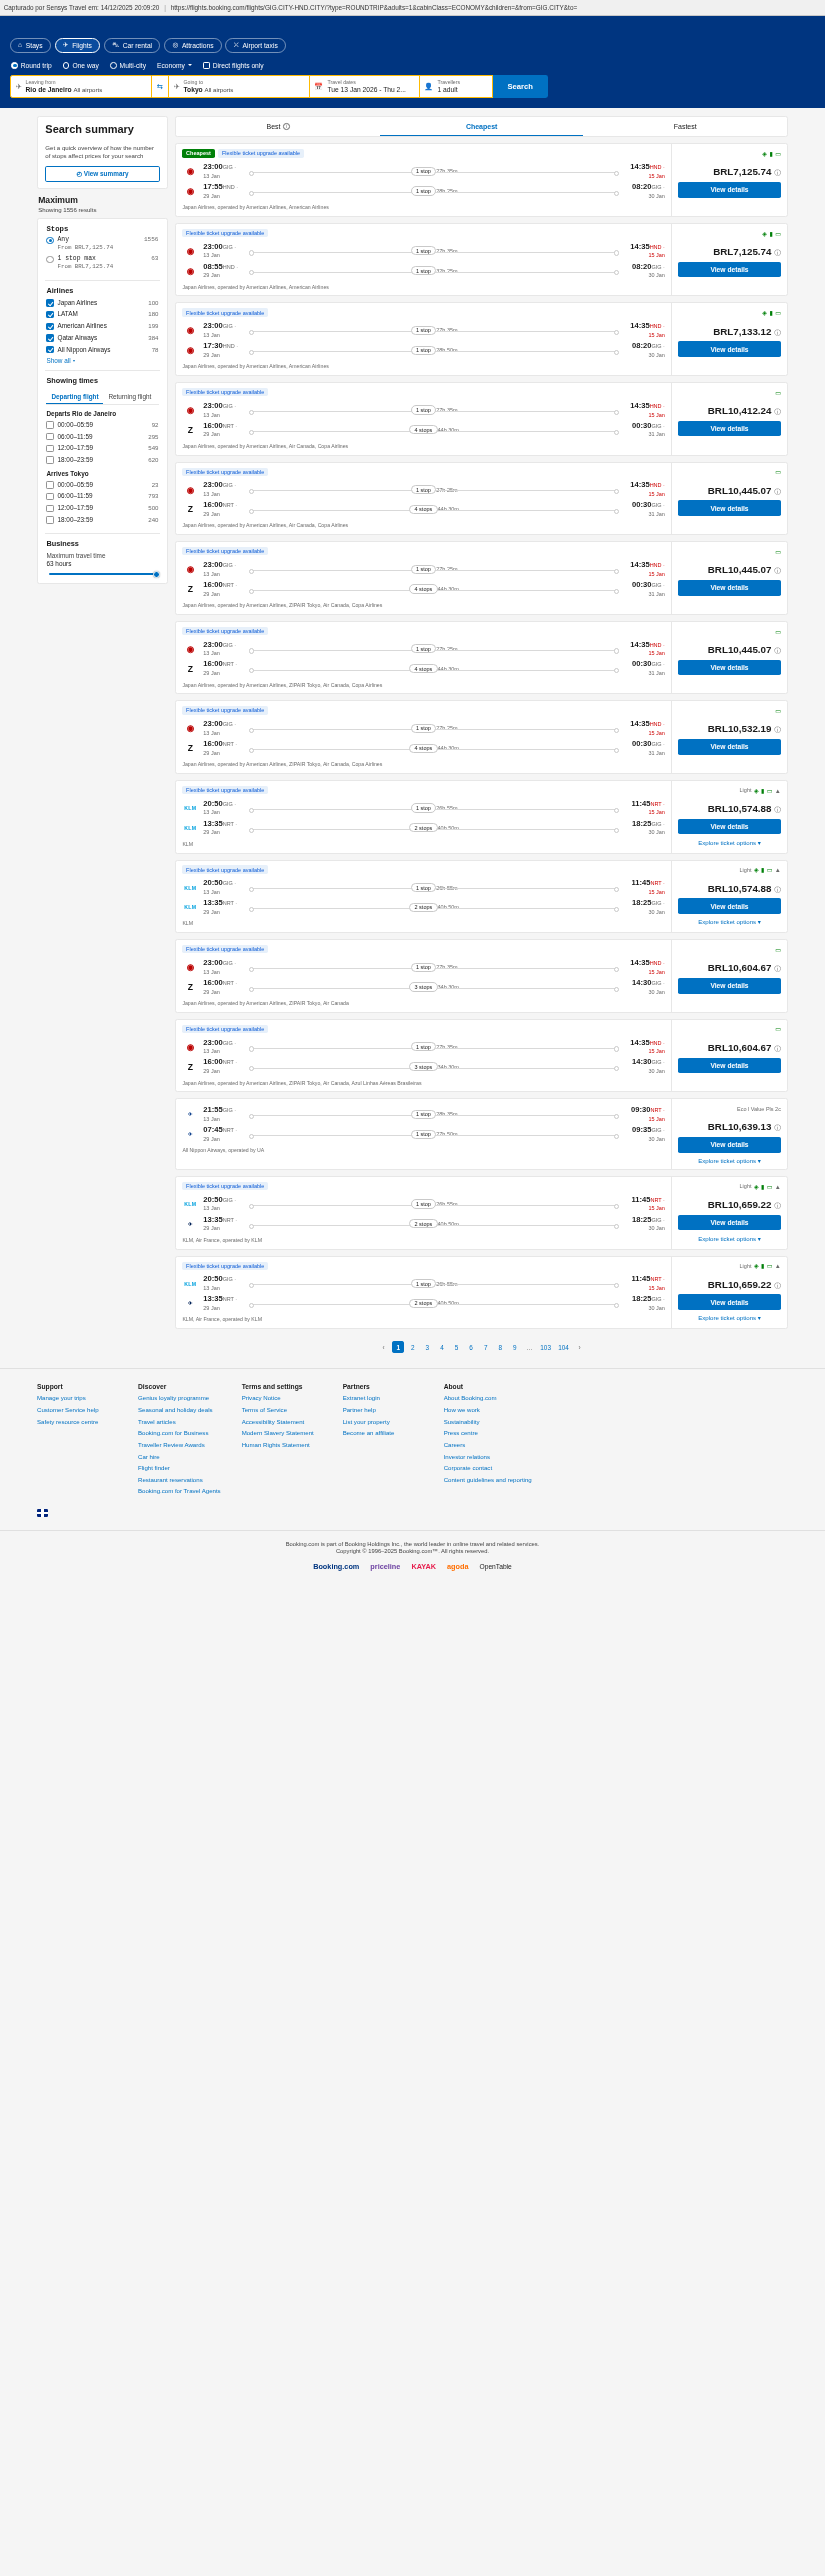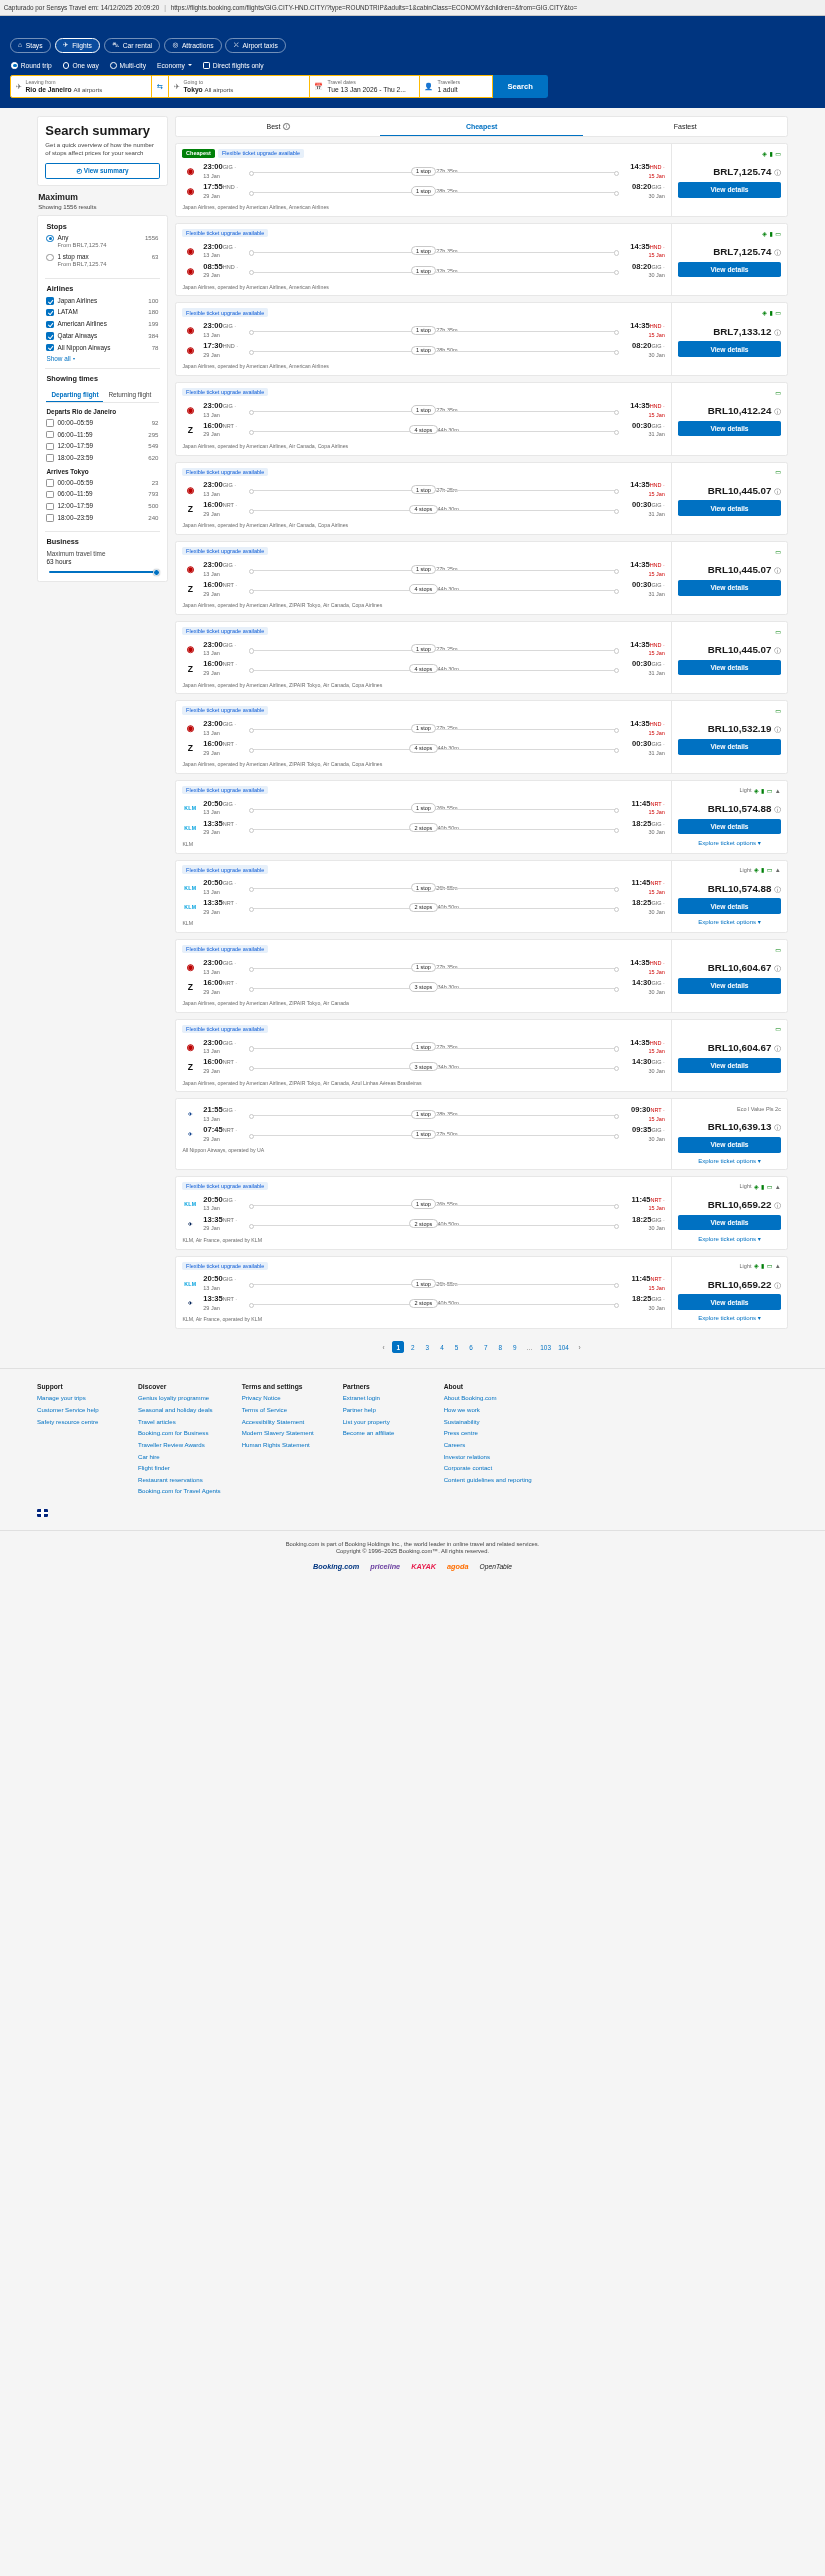--- a/index.html
+++ b/index.html
@@ -68,30 +68,30 @@
   .search-btn {
     background:#0071c2; color:#fff; border:none; border-radius:0 2.4px 2.4px 0;
     font-size:7.6px; font-weight:bold; padding:0 14.7px; height:23px; cursor:pointer;
   }
   
   .page { display:flex; gap:7.3px; padding:8.6px 37px 12.2px 37px; background:#f5f5f5; align-items:flex-start;}
   .sidebar { width:131px; flex:0 0 131px; }
   .card {
     background:#fff; border:0.6px solid #e7e7e7; border-radius:2.4px; padding:6.1px 7.3px; margin-bottom:6.1px;
   }
-  .summary-title { font-size:13px; font-weight:bold; margin-bottom:3px; }
+  .summary-title { font-size:11px; font-weight:bold; margin-bottom:9px; }
   .summary-text { font-size:6.1px; color:#444; line-height:1.35; margin-bottom:4.9px;}
   .summary-btn {
     width:100%; border:0.6px solid #0071c2; color:#0071c2; background:#fff; border-radius:1.8px;
     font-size:6.4px; padding:3.1px 0; cursor:pointer; font-weight:bold;
   }
   .filters-head { font-size:8.6px; font-weight:bold; margin:3.7px 0 1.2px 1.2px;}
   .filters-sub { font-size:6.1px; color:#444; margin:0 0 4.9px 1.2px;}
   .filter-block { border-top:0.6px solid #e7e7e7; padding:5.5px 1.2px 5.5px 1.2px;}
-  .filter-block:first-child { border-top:none; }
+  .filter-block:first-child { border-top:none;font-family:Liberation Mono, monospace; }
   .filter-title { font-size:7.3px; font-weight:bold; margin-bottom:3.7px;}
   .frow { display:flex; align-items:flex-start; gap:3.7px; margin-bottom:3.7px; font-size:6.4px;}
   .frow .fl { flex:1; line-height:1.25; }
   .frow .fcount { color:#6b6b6b; font-size:6.1px; }
   .fsub { display:block; color:#6b6b6b; font-size:5.8px; }
   .cb { width:7.3px;height:7.3px;border:0.6px solid #949494;border-radius:1.2px;background:#fff;flex:0 0 7.3px;margin-top:0.6px;}
   .cb.on { background:#0071c2; border-color:#0071c2; position:relative;}
   .cb.on:after{content:"";position:absolute;left:1.8px;top:0.3px;width:2.4px;height:4.3px;border-right:1.2px solid #fff;border-bottom:1.2px solid #fff;transform:rotate(40deg);}
   .rd { width:7.3px;height:7.3px;border-radius:50%;border:0.6px solid #949494;background:#fff;flex:0 0 7.3px;margin-top:0.6px;position:relative;}
   .rd.on { border:0.6px solid #0071c2; }
@@ -179,21 +179,21 @@
   .foot-col { min-width:80px; }
   .foot-col h4 { font-size:6.7px; margin:0 0 4.9px 0; }
   .foot-col a { display:block; font-size:6.1px; color:#0071c2; text-decoration:none; margin-bottom:3.7px; line-height:1.3;}
   .flag-row { padding:9.8px 0 6.1px 0; }
   .flag { width:11px;height:8px;border-radius:1.2px;background:#00247d; position:relative; overflow:hidden; display:inline-block;}
   .flag:before{content:"";position:absolute;left:4.3px;top:0;width:2.4px;height:8px;background:#fff;}
   .flag:after{content:"";position:absolute;top:3.1px;left:0;width:11px;height:1.8px;background:#fff;}
   .foot-bottom { text-align:center; border-top:0.6px solid #e0e0e0; padding:8.6px 0 11px 0;}
   .foot-bottom p { font-size:5.8px; color:#444; margin:1.2px 0; }
   .brands { display:flex; justify-content:center; align-items:center; gap:11px; padding-top:7.3px; flex-wrap:wrap;}
-  .brand { font-size:7.3px; font-weight:bold; color:#003580;font-style:italic; }
+  .brand { font-size:7.3px; font-weight:bold; color:#003580; }
   .brand.pl { color:#6b3fa0; }
   .brand.kk { color:#e61e4d; }
   .brand.ag { color:#ff6e00; }
   .brand.os { color:#1a1a1a; font-weight:normal; font-size:6.7px;}
 </style>
 </head>
 <body>
 
 <div class="capture-bar">
   <span>Capturado por Sensys  Travel em: 14/12/2025 20:09:20</span>

